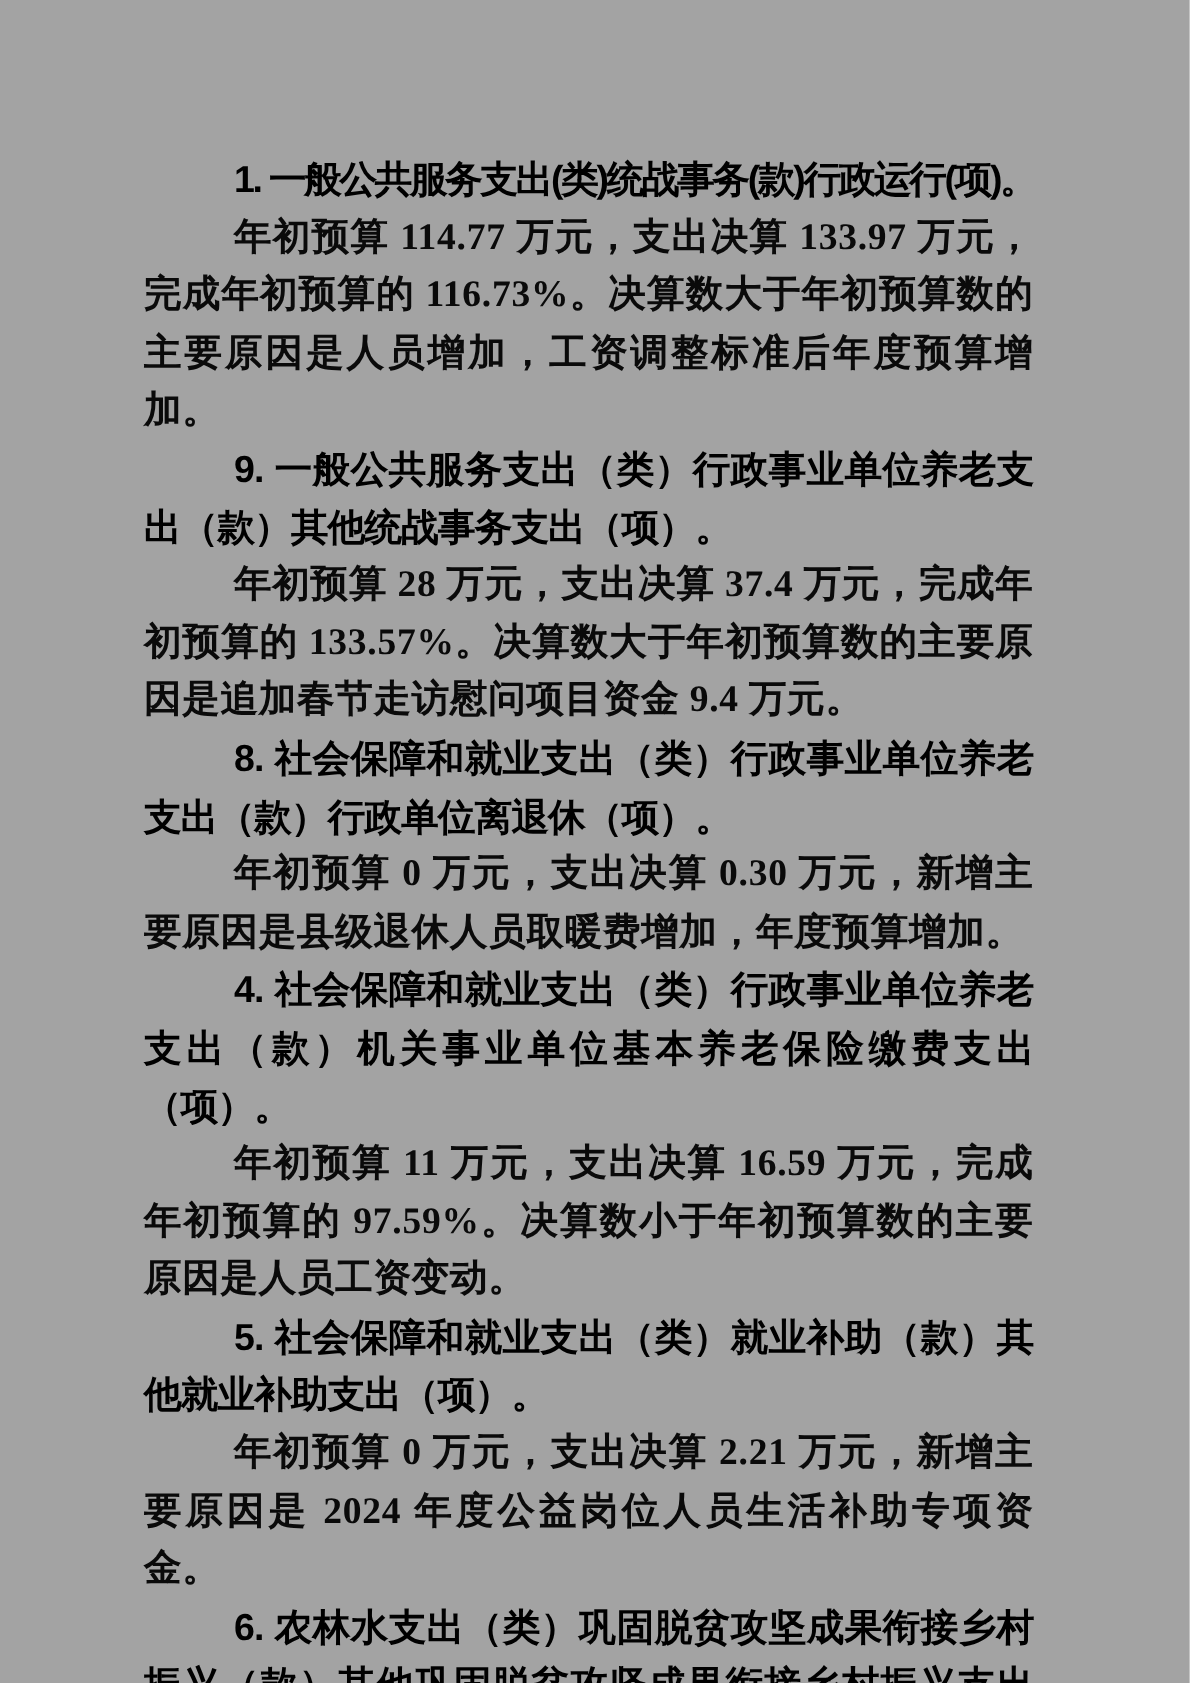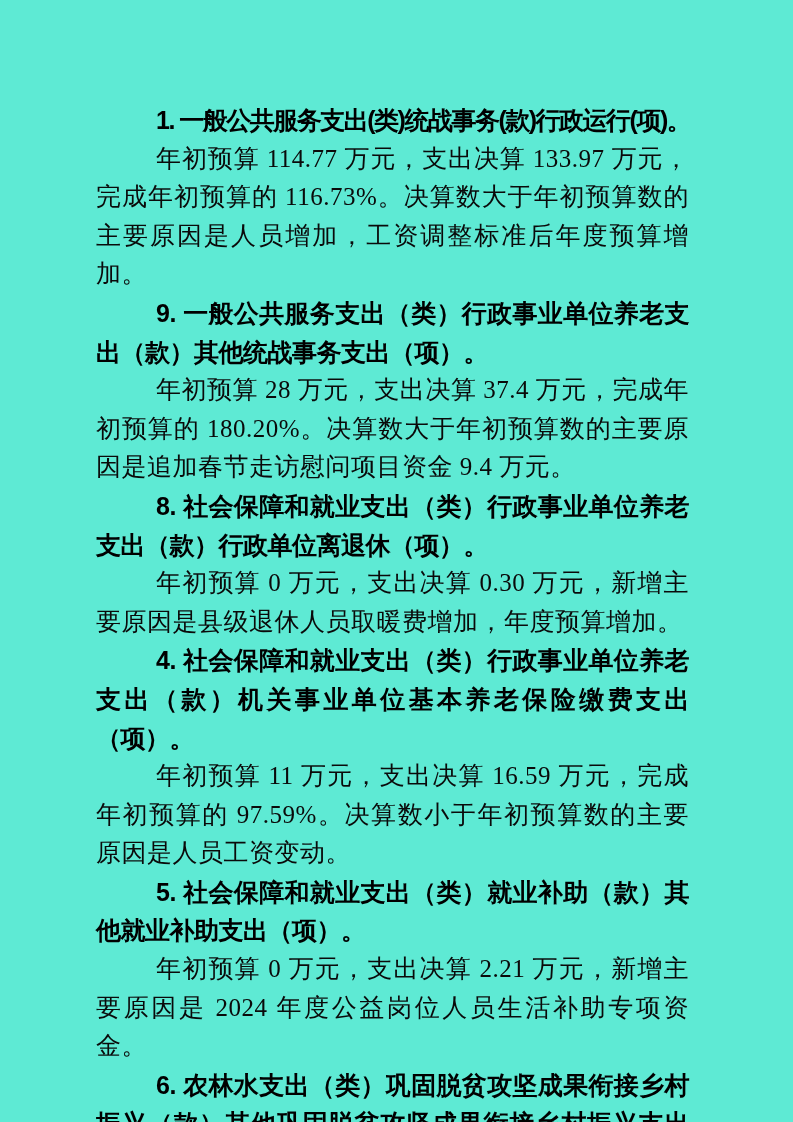--- a/index.html
+++ b/index.html
@@ -10,21 +10,21 @@
     width: 793px;
     height: 1122px;
     background: #ffffff;
     overflow: hidden;
   }
   .page {
     box-sizing: border-box;
     width: 793px;
     height: 1122px;
     padding: 101px 104px 0 96px;
-    background: #5eead4;
+    background: #a3a3a3;
   }
   .doc-section {
     margin: 0;
     padding: 0;
   }
   .section-heading {
     margin: 0;
     font-family: "Liberation Sans", sans-serif;
     font-weight: 700;
     font-size: 25px;
@@ -34,42 +34,42 @@
     text-indent: 60px;
     letter-spacing: -0.5px;
   }
   .section-heading.tight {
     white-space: nowrap;
     letter-spacing: -1.5px;
   }
   .section-body {
     margin: 0;
     font-family: "Liberation Serif", serif;
-    font-weight: 400;
+    font-weight: 700;
     font-size: 25px;
     line-height: 38.6px;
     color: #0a0a0a;
     text-align: justify;
     text-indent: 60px;
     letter-spacing: 0.5px;
   }
 </style>
 </head>
 <body>
 
 <div class="page">
 
   <section class="doc-section">
     <h3 class="section-heading tight">1. 一般公共服务支出(类)统战事务(款)行政运行(项)。</h3>
     <p class="section-body">年初预算 114.77 万元，支出决算 133.97 万元，完成年初预算的 116.73%。决算数大于年初预算数的主要原因是人员增加，工资调整标准后年度预算增加。</p>
   </section>
 
   <section class="doc-section">
     <h3 class="section-heading">9. 一般公共服务支出（类）行政事业单位养老支出（款）其他统战事务支出（项）。</h3>
-    <p class="section-body">年初预算 28 万元，支出决算 37.4 万元，完成年初预算的 180.20%。决算数大于年初预算数的主要原因是追加春节走访慰问项目资金 9.4 万元。</p>
+    <p class="section-body">年初预算 28 万元，支出决算 37.4 万元，完成年初预算的 133.57%。决算数大于年初预算数的主要原因是追加春节走访慰问项目资金 9.4 万元。</p>
   </section>
 
   <section class="doc-section">
     <h3 class="section-heading">8. 社会保障和就业支出（类）行政事业单位养老支出（款）行政单位离退休（项）。</h3>
     <p class="section-body">年初预算 0 万元，支出决算 0.30 万元，新增主要原因是县级退休人员取暖费增加，年度预算增加。</p>
   </section>
 
   <section class="doc-section">
     <h3 class="section-heading">4. 社会保障和就业支出（类）行政事业单位养老支出（款）机关事业单位基本养老保险缴费支出（项）。</h3>
     <p class="section-body">年初预算 11 万元，支出决算 16.59 万元，完成年初预算的 97.59%。决算数小于年初预算数的主要原因是人员工资变动。</p>

